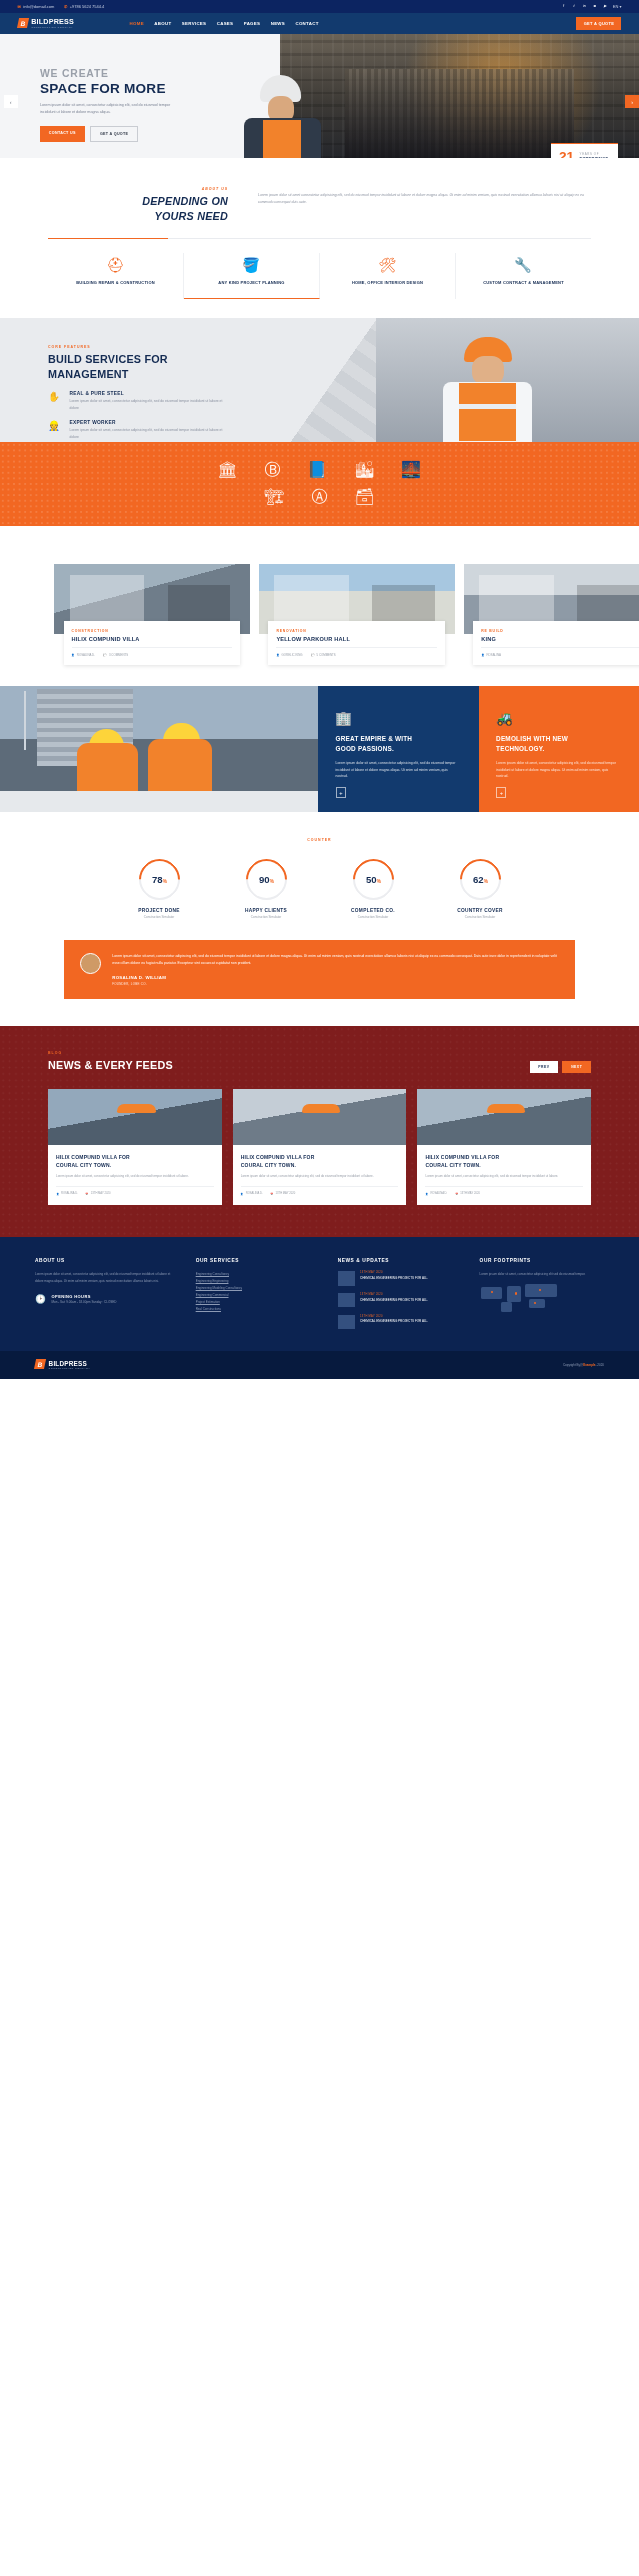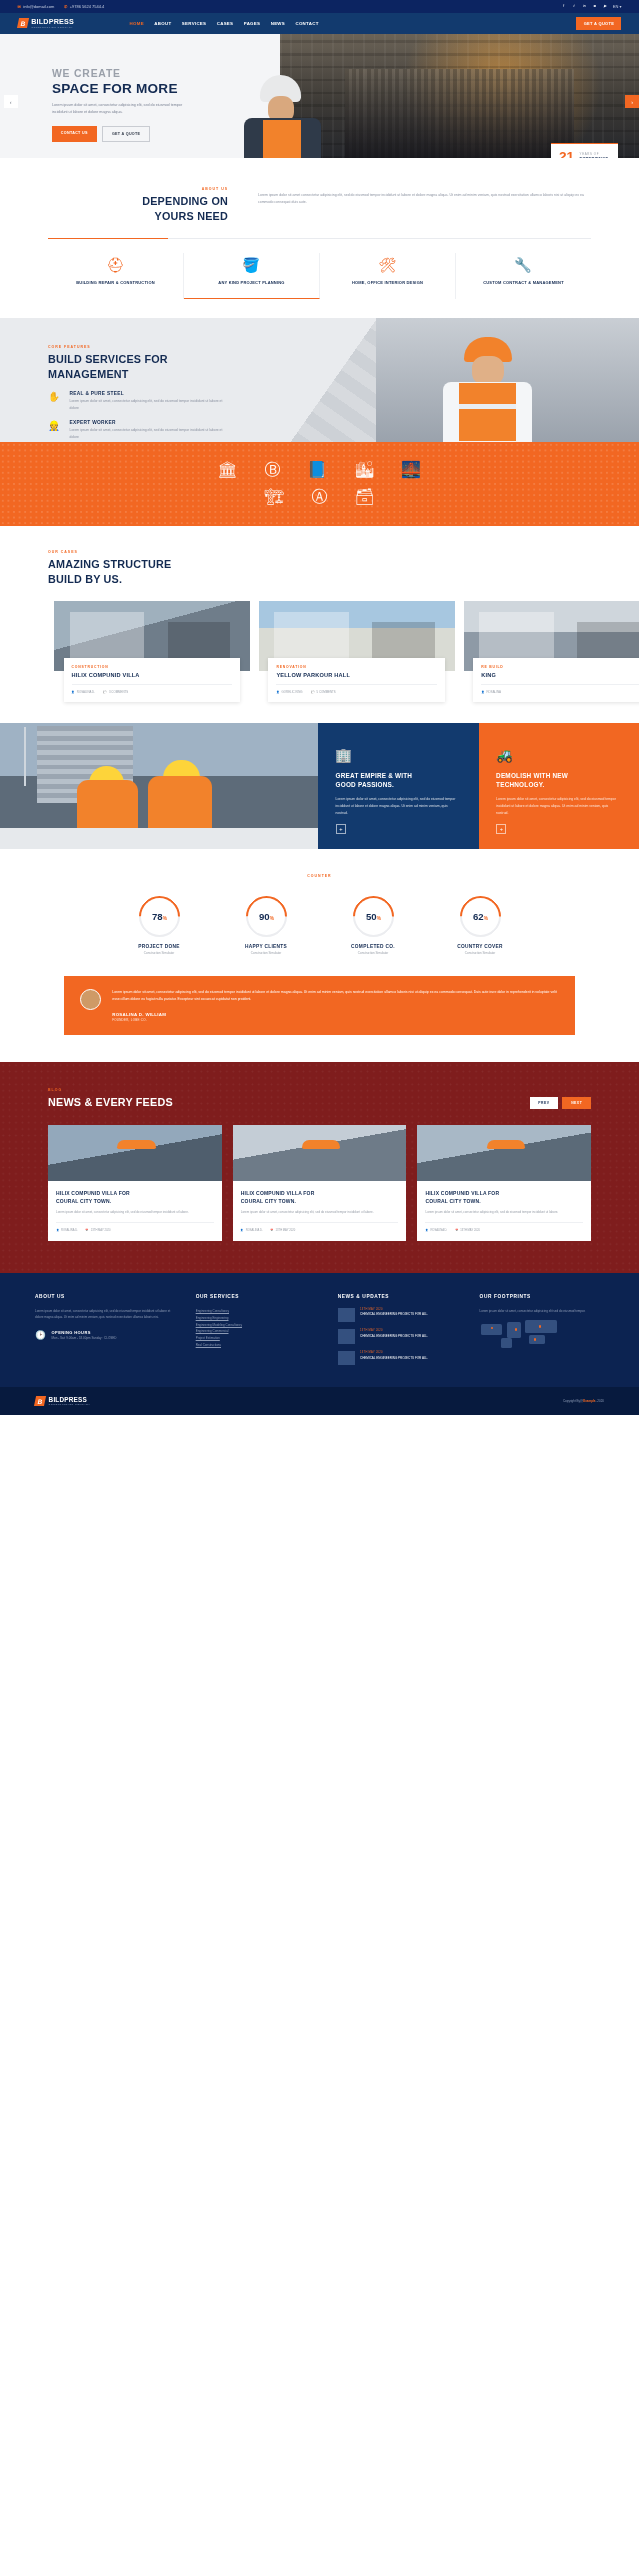--- a/index.html
+++ b/index.html
@@ -97,21 +97,21 @@
     background: #d9a87e; border-radius: 11.2px;
   }
   .hero-worker .body {
     position:absolute; left: 11.2px; top: 62px; width: 77px; height: 41px;
     background: #2f3a49; border-radius: 8px 8px 0 0;
   }
   .hero-worker .vest {
     position:absolute; left: 30px; top: 64px; width: 38px; height: 40px;
     background: #f2822b;
   }
-  .hero-content { position: absolute; left: 52px; top: 34px; width: 192px; }
+  .hero-content { position: absolute; left: 40px; top: 34px; width: 192px; }
   .hero-sub { font-size: 10.4px; color: #9aa0aa; letter-spacing: 0.8px; font-weight: bold; }
   .hero-title { font-size: 13.6px; color: #142b52; font-weight: bold; letter-spacing: 0.2px; margin-top: 2.4px; }
   .hero-text { font-size: 3.7px; color: #7b8394; line-height: 1.9; margin-top: 5.6px; width: 136px; }
   .hero-btns { display: flex; gap: 5.6px; margin-top: 10.4px; }
   .btn-orange { background:#f26722; color:#fff; font-size:3.7px; font-weight:bold; padding:4.8px 8.8px; letter-spacing:0.3px; }
   .btn-ghost { border:0.8px solid #c9ccd2; color:#333b4a; font-size:3.7px; font-weight:bold; padding:4.8px 8.8px; letter-spacing:0.3px; }
   .hero-arrow {
     position:absolute; width:13.6px; height:13.6px; background:#fff; color:#7d838e;
     display:flex; align-items:center; justify-content:center; font-size:5.6px;
     top: 61px;
@@ -124,21 +124,21 @@
     display:flex; align-items:center; gap:5.6px;
     border-top:1.6px solid #f26722;
     box-shadow: 0 0.8px 4.8px rgba(0,0,0,.12);
   }
   .exp-num { color:#f26722; font-size:13.6px; font-weight:bold; }
   .exp-label { font-size:4px; color:#142b52; font-weight:bold; line-height:1.5; letter-spacing:0.3px; }
   .exp-label small { display:block; font-size:2.9px; color:#9aa0aa; letter-spacing:0.6px; font-weight:normal; }
 
   
   .about { padding: 29px 48px 19px; background: #fff; }
-  .about-row { display: flex; gap: 30px; }
+  .about-row { display: flex; gap: 30px; font-style: italic; }
   .about-left { width: 180px; text-align: right; }
   .eyebrow { color:#f26722; font-size:3.5px; font-weight:bold; letter-spacing:1px; margin-bottom:3.2px; }
   .h2 { font-size:10.8px; color:#142b52; font-weight:bold; line-height:1.35; letter-spacing:0.2px; }
   .about-right { flex:1; font-size:3.5px; color:#8b92a0; line-height:2; padding-top:4.8px; }
   .divider { height:1.6px; background:#e9ebef; margin:14.4px 0 0; position:relative; }
   .divider::after { content:""; position:absolute; left:0; top:0; width:120px; height:1.6px; background:#f26722; }
   .svc-row { display:flex; margin-top: 14.4px; }
   .svc {
     flex:1; text-align:center; padding: 4.8px 8px 11.2px;
     border-right: 0.8px solid #eef0f3;
@@ -434,25 +434,20 @@
       <span class="strip-ico">🌉</span>
     </div>
     <div class="strip-row">
       <span class="strip-ico">🏗</span>
       <span class="strip-ico">Ⓐ</span>
       <span class="strip-ico">🗃</span>
     </div>
   </div>
 
   <div class="projects">
-    <div class="proj-head">
-      <div class="eyebrow">OUR CASES</div>
-      <div class="h2">AMAZING STRUCTURE</div>
-      <div class="h2">BUILD BY US.</div>
-    </div>
     <div class="proj-grid">
       <div class="card">
         <div class="card-img v1">
             <div class="blk1"></div>
             <div class="blk2"></div>
           </div>
         <div class="card-body">
           <div class="card-cat">CONSTRUCTION</div>
           <div class="card-title">HILIX COMPUNID VILLA</div>
           <div class="card-meta">

